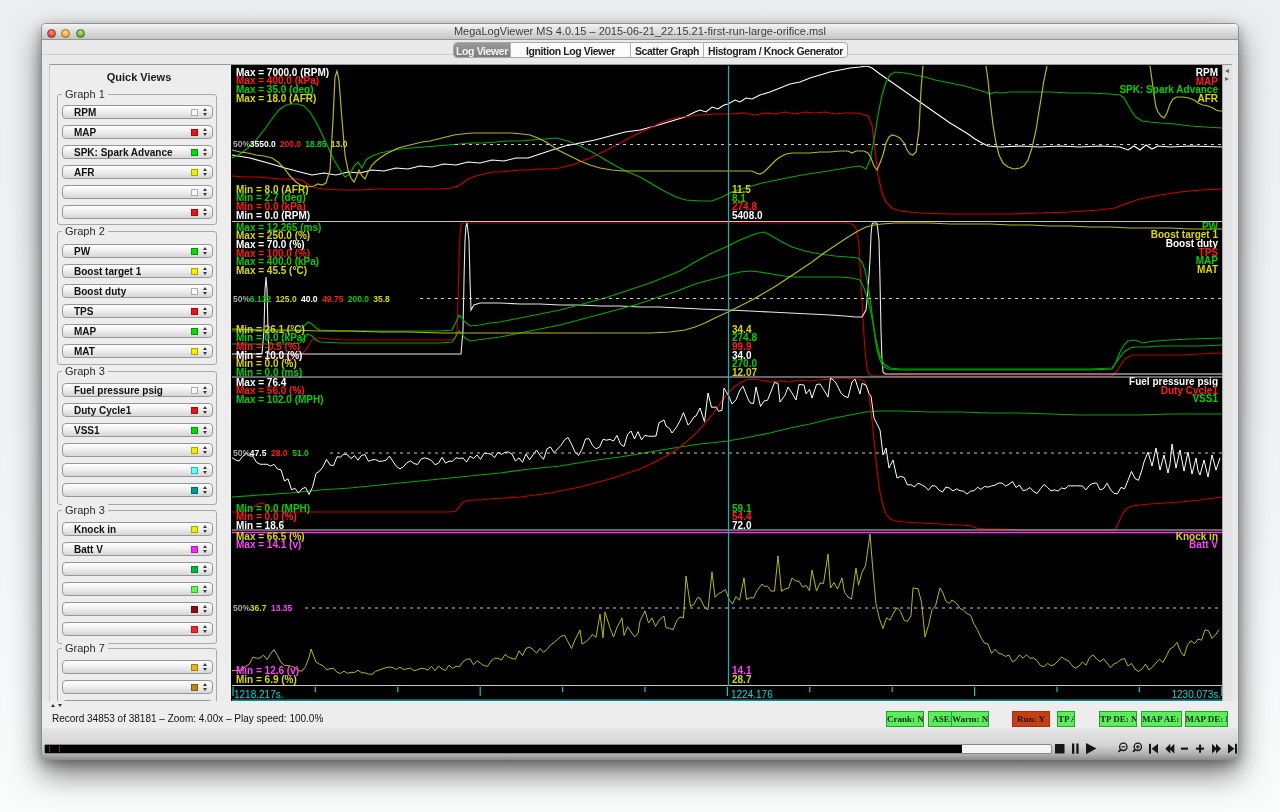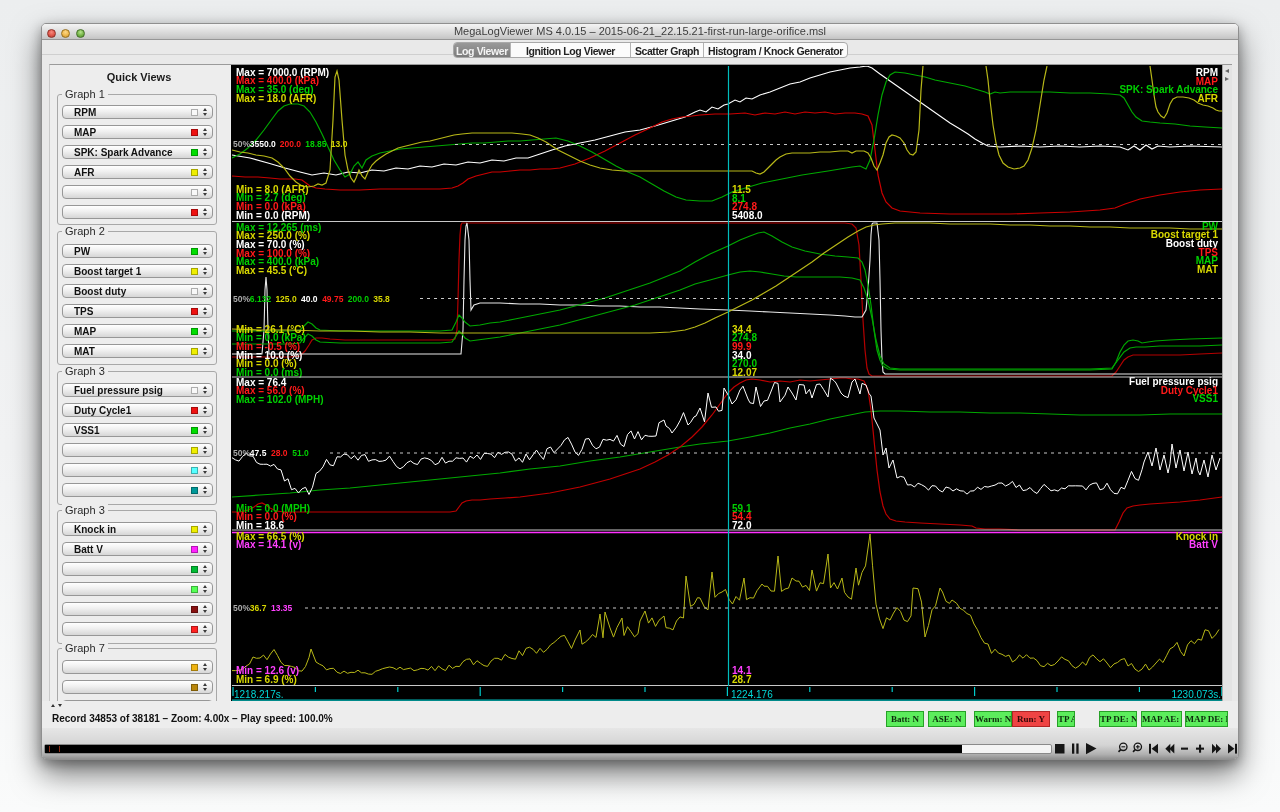--- a/index.html
+++ b/index.html
@@ -28,23 +28,23 @@
 .st::before { content:""; position:absolute; left:1px; top:1px; border-left:2.5px solid transparent; border-right:2.5px solid transparent; border-bottom:3.5px solid #3a3a3a; }
 .st::after { content:""; position:absolute; left:1px; bottom:1px; border-left:2.5px solid transparent; border-right:2.5px solid transparent; border-top:3.5px solid #3a3a3a; }
 .sbarrows { left:51px; top:702px; width:20px; height:8px; z-index:6; }
 .sbarrows::before { content:""; position:absolute; left:0; top:2px; border-left:2.5px solid transparent; border-right:2.5px solid transparent; border-bottom:3.5px solid #333; }
 .sbarrows::after { content:""; position:absolute; left:7px; top:2px; border-left:2.5px solid transparent; border-right:2.5px solid transparent; border-top:3.5px solid #333; }
 .graphs { left:231px; top:65px; width:991px; height:636px; }
 .scrollstrip { left:1222px; top:65px; width:10px; height:636px; background:#e3e3e3; border-left:1px solid #a8a8a8; }
 .ssa1 { left:1224.5px; top:69px; border-top:2.5px solid transparent; border-bottom:2.5px solid transparent; border-right:4px solid #666; }
 .ssa2 { left:1224.5px; top:77px; border-top:2.5px solid transparent; border-bottom:2.5px solid transparent; border-left:4px solid #666; }
 .statusbar { left:42px; top:701px; width:1196px; height:27px; background:#ededed; }
-.rec { left:52px; top:712.5px; font-size:10px; color:#111;font-weight:bold; }
+.rec { left:52px; top:712.5px; font-size:10px; color:#111; }
 .sb { top:711px; height:16px; background:#5ced5c; border:1px solid #27a127; color:#0c2b0c; font-family:"Liberation Serif",serif; font-weight:bold; font-size:9px; text-align:center; line-height:14px; overflow:hidden; white-space:nowrap; }
-.sbr { background:#ef4444; border-color:#b02525; color:#330808; }
+.sbr { background:#c2410c; border-color:#b02525; color:#330808; }
 .playbar { left:42px; top:728px; width:1196px; height:31px; background:linear-gradient(180deg,#e6e6e6 0%,#d4d4d4 55%,#b0b0b0 85%,#909090 100%); border-radius:0 0 4px 4px; }
 .scrub { left:44px; top:744px; width:1008px; height:10px; background:#f4f4f4; border:1px solid #8a8a8a; border-radius:2px; }
 .scrubfill { left:0px; top:0px; width:917px; height:8px; background:#000; }
 .ptick { top:1px; width:1px; height:6px; background:#8a2a12; }
 .picons { position:absolute; left:1052px; top:740px; }
 </style></head>
 <body>
 <div class="window"></div>
 <div class="titlebar"></div>
 <span></span>
@@ -328,23 +328,23 @@
 <text x="234" y="697.5" fill="#00d8d8" font-size="10" letter-spacing="0" text-anchor="start" font-weight="normal" font-family="Liberation Sans, sans-serif">1218.217s.</text>
 <text x="731" y="697.5" fill="#00d8d8" font-size="10" letter-spacing="0" text-anchor="start" font-weight="normal" font-family="Liberation Sans, sans-serif">1224.176</text>
 <text x="1221" y="697.5" fill="#00d8d8" font-size="10" letter-spacing="0" text-anchor="end" font-weight="normal" font-family="Liberation Sans, sans-serif">1230.073s.</text>
 <line x1="232" y1="700.2" x2="1222" y2="700.2" stroke="#00b8b8" stroke-width="1.2"></line>
   </svg>
 </div>
 <div class="scrollstrip"></div>
 <div class="ssa1"></div><div class="ssa2"></div>
 <div class="statusbar"></div>
 <div class="rec">Record 34853 of 38181 – Zoom: 4.00x – Play speed: 100.0%</div>
-<div class="sb" style="left:886px;width:38px">Batt: N</div>
+<div class="sb" style="left:886px;width:38px">Crank: N</div>
 <div class="sb" style="left:928px;width:38px">ASE: N</div>
-<div class="sb" style="left:974px;width:38px">Warm: N</div>
+<div class="sb" style="left:951px;width:38px">Warm: N</div>
 <div class="sb sbr" style="left:1012px;width:38px">Run: Y</div>
 <div class="sb" style="left:1057px;width:18px">TP AE: N</div>
 <div class="sb" style="left:1099px;width:38px">TP DE: N</div>
 <div class="sb" style="left:1141px;width:41px">MAP AE: N</div>
 <div class="sb" style="left:1184.5px;width:43px">MAP DE: N</div>
 <div class="playbar"></div>
 <div class="scrub">
     <div class="scrubfill"></div>
     <div class="ptick" style="left:4px"></div>
     <div class="ptick" style="left:14px"></div>

